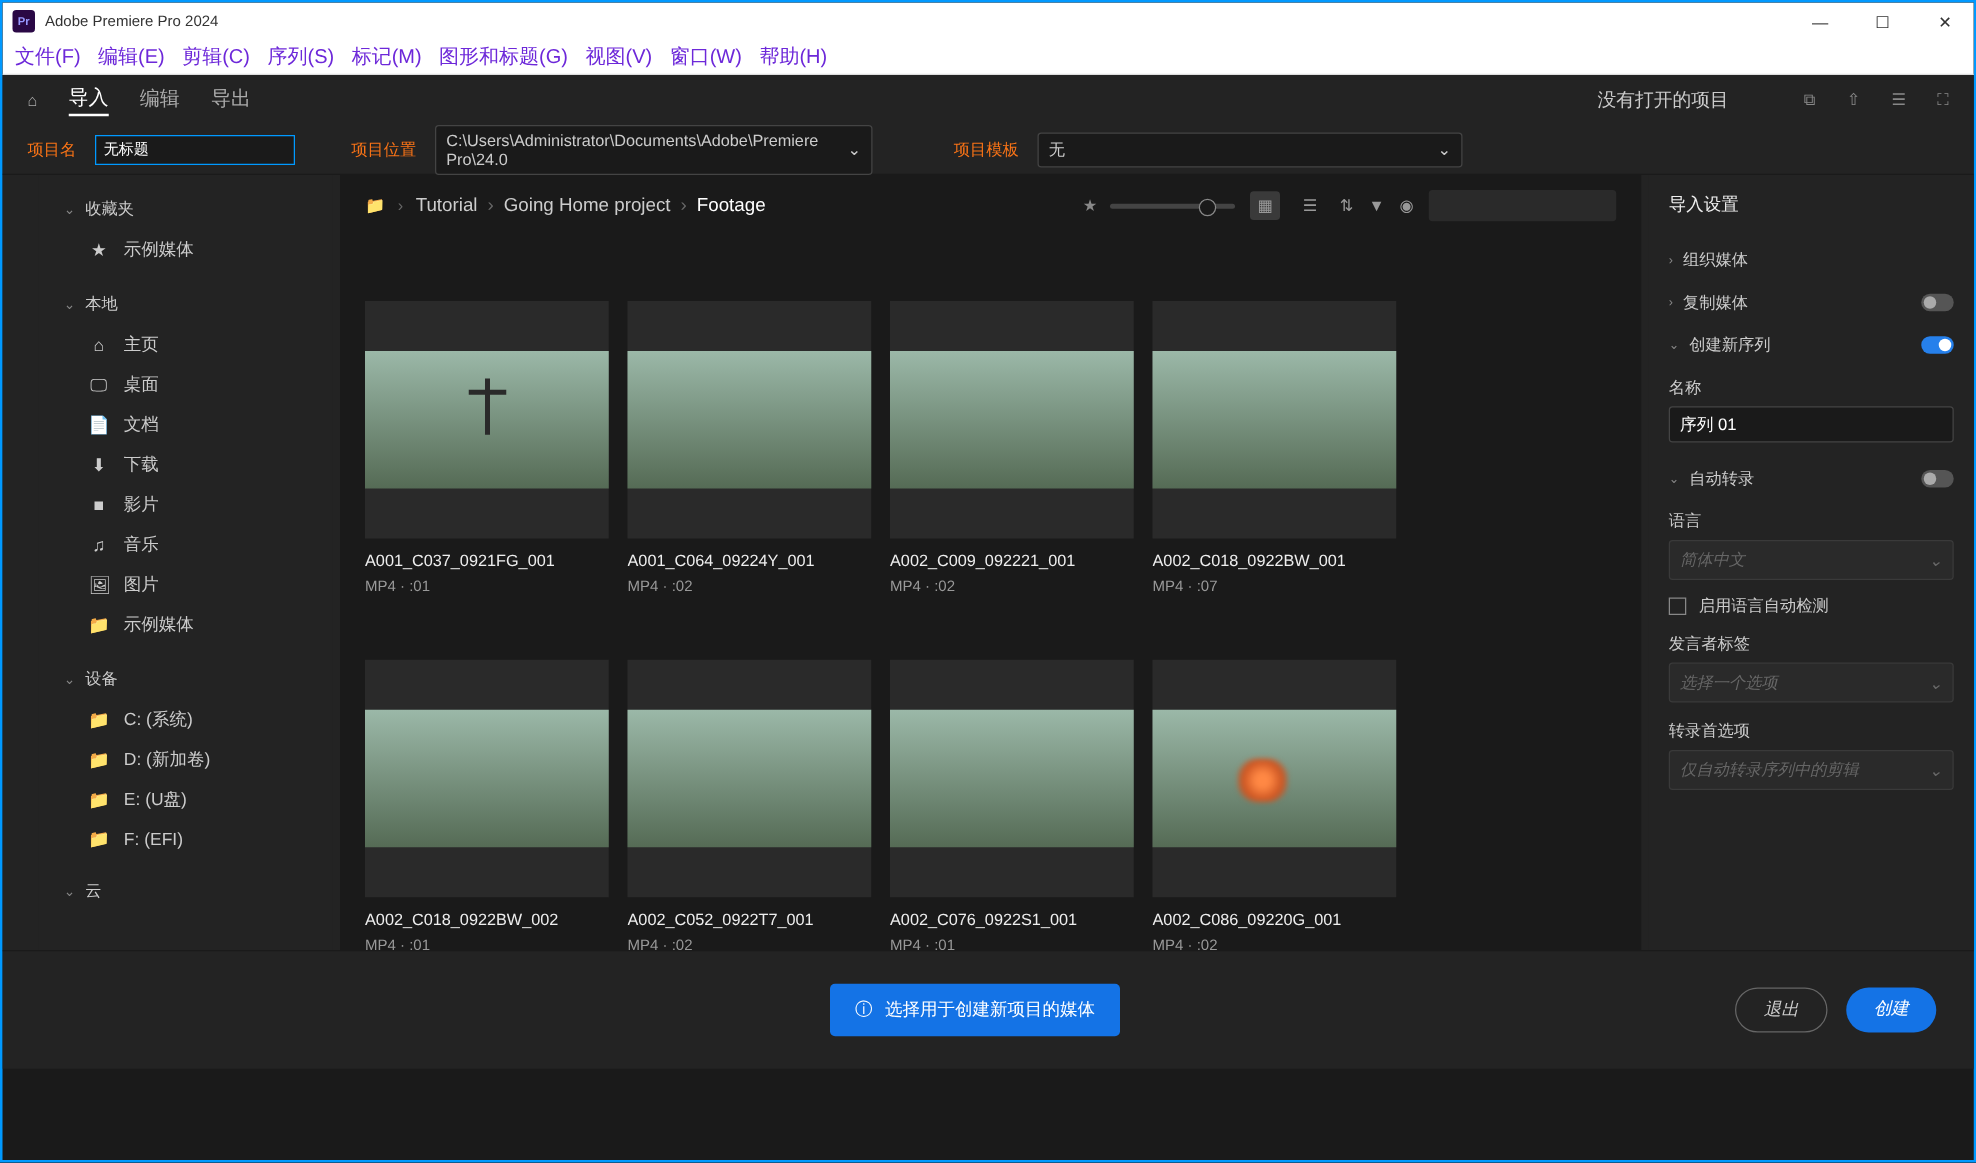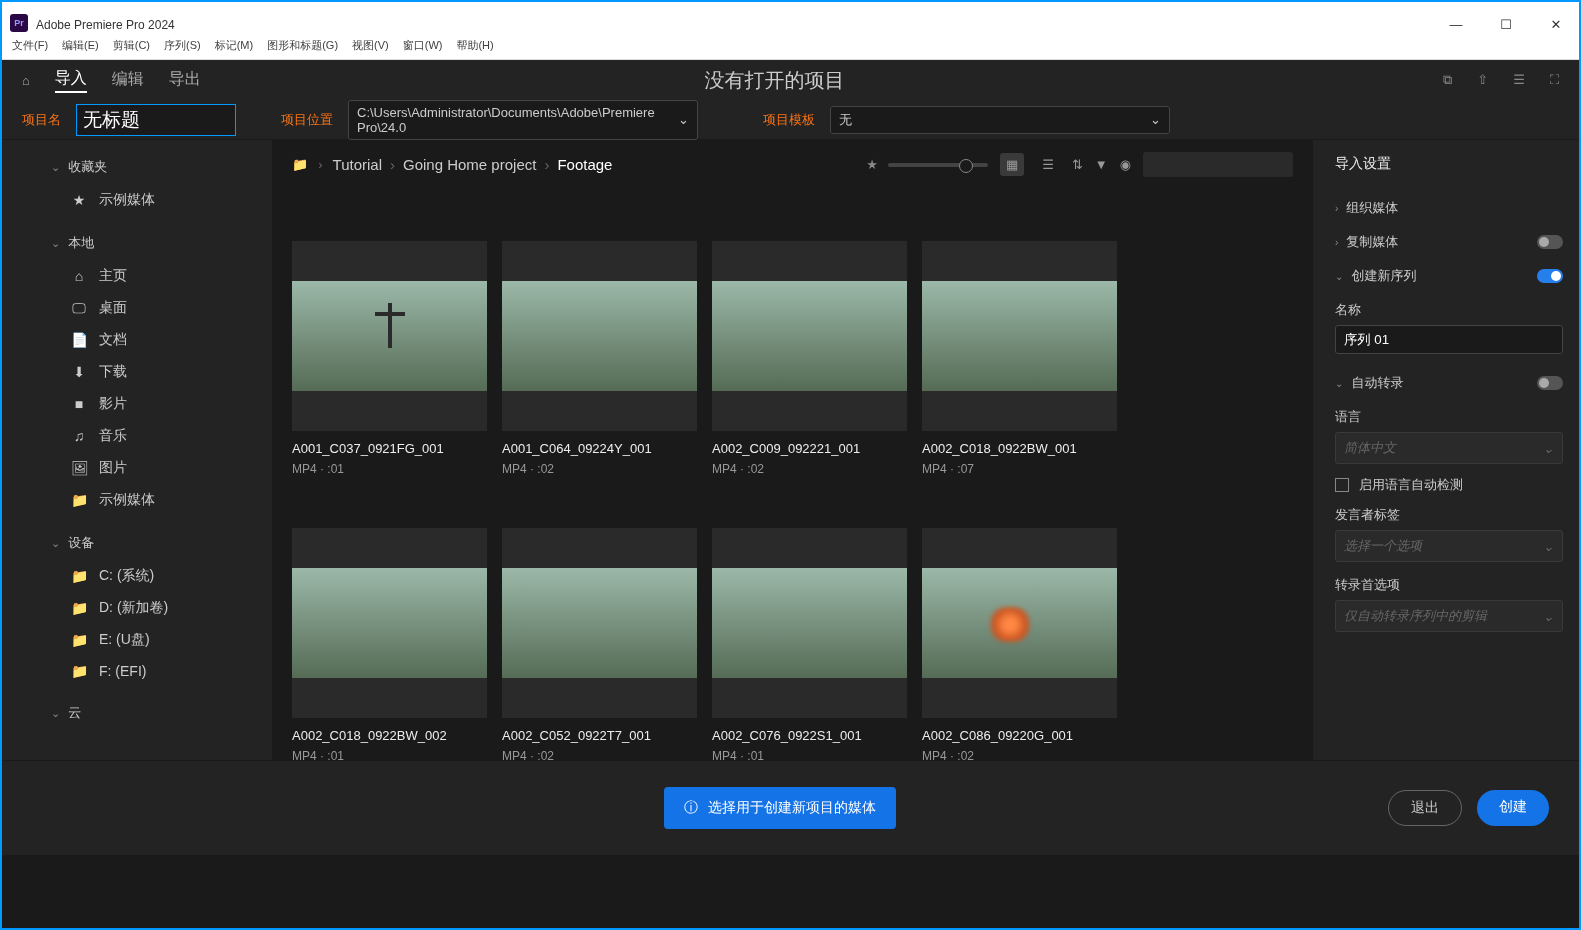--- a/index.html
+++ b/index.html
@@ -1,32 +1,32 @@
 <!DOCTYPE html>
 <html><head>
 <meta charset="utf-8">
 <style>
 * { margin: 0; padding: 0; box-sizing: border-box; font-family: "Segoe UI", Arial, sans-serif; }
 body { background: #1a1a1a; color: #e0e0e0; font-size: 13px; width: 1581px; height: 930px; overflow: hidden; border: 2px solid #0099ff; }
-.titlebar { background: #fff; height: 30px; display: flex; align-items: flex-end; padding: 0 8px; color: #333; }
+.titlebar { background: #fff; height: 30px; display: flex; align-items: center; padding: 0 8px; color: #333; }
 .titlebar .logo { width: 18px; height: 18px; background: #2a0845; border-radius: 3px; display: inline-flex; align-items: center; justify-content: center; font-size: 9px; color: #9999ff; font-weight: bold; margin-right: 8px; }
 .titlebar .title { flex: 1; font-size: 12px; }
 .titlebar .winbtns { display: flex; gap: 20px; }
 .titlebar .winbtn { width: 30px; text-align: center; cursor: pointer; }
-.menubar { background: #fff; height: 28px; display: flex; align-items: center; padding: 0 10px; gap: 14px; font-size: 11px; color: #404040; border-bottom: 1px solid #ddd; }
+.menubar { background: #fff; height: 28px; display: flex; align-items: center; padding: 0 10px; gap: 14px; font-size: 16px; color: #6d28d9; border-bottom: 1px solid #ddd; }
 .menubar span { cursor: pointer; }
 .toolbar { background: #232323; height: 40px; display: flex; align-items: center; padding: 0 20px; color: #aaa; }
 .toolbar .home-icon { margin-right: 25px; }
 .toolbar .tab { margin-right: 25px; cursor: pointer; font-size: 16px; padding-bottom: 2px; }
 .toolbar .tab.active { color: #fff; border-bottom: 2px solid #fff; }
-.toolbar .center { flex: 1; text-align: center; color: #ccc; font-size: 20px; transform: translateX(-60px);}
+.toolbar .center { flex: 1; text-align: right; color: #ccc; font-size: 15px; transform: translateX(-60px);}
 .toolbar .right-icons { display: flex; gap: 25px; color: #888; }
 .projrow { background: #232323; height: 40px; display: flex; align-items: center; padding: 0 20px; gap: 15px; font-size: 13px; border-bottom: 1px solid #1a1a1a; }
 .projrow .label { color: #f97316; text-align: center; }
-.projrow input.name { background: #1a1a1a; border: 1px solid #0099ff; color: #fff; padding: 4px 6px; width: 160px; font-size: 19px; }
+.projrow input.name { background: #1a1a1a; border: 1px solid #0099ff; color: #fff; padding: 4px 6px; width: 160px; font-size: 12px; }
 .projrow .path-select { background: #1a1a1a; border: 1px solid #444; color: #ccc; padding: 4px 8px; width: 350px; display: flex; justify-content: flex-end; align-items: center; border-radius: 3px; }
 .projrow .template-select { background: #1a1a1a; border: 1px solid #444; color: #ccc; padding: 4px 8px; width: 340px; display: flex; justify-content: space-between; align-items: center; border-radius: 3px; }
 .mainarea { display: flex; height: 620px; background: #232323; }
 .sidebar { width: 235px; background: #232323; padding: 10px 0; overflow-y: auto; margin-left: 29px; }
 .sidebar .section-head { display: flex; align-items: center; gap: 8px; padding: 8px 20px; color: #ccc; font-size: 13px; cursor: pointer; }
 .sidebar .section-head::before { content: "⌄"; font-size: 11px; color: #888; }
 .sidebar .item { display: flex; align-items: center; gap: 12px; padding: 7px 20px 7px 40px; color: #ccc; cursor: pointer; font-size: 14px; }
 .sidebar .item .icon { width: 16px; text-align: center; }
 .browser { flex: 1; background: #1a1a1a; margin: 0 6px; display: flex; flex-direction: column; }
 .browser-head { display: flex; align-items: center; padding: 12px 20px; gap: 10px; }
@@ -61,21 +61,21 @@
 .toggle.on { background: #2680eb; }
 .toggle.on::after { background: #fff; left: 14px; }
 .settings .sublabel { color: #ccc; font-size: 13px; margin: 8px 0 6px; }
 .settings input.seq { background: #1a1a1a; border: 1px solid #444; color: #fff; padding: 6px 8px; width: 100%; border-radius: 3px; }
 .settings .select-dis { background: #2a2a2a; border: 1px solid #3a3a3a; color: #666; padding: 6px 8px; width: 100%; border-radius: 3px; display: flex; justify-content: space-between; align-items: center; font-style: italic; }
 .settings .checkbox-row { display: flex; align-items: center; gap: 10px; color: #ccc; margin: 12px 0; }
 .settings .checkbox { width: 14px; height: 14px; border: 1px solid #888; }
 .footer { height: 95px; background: #232323; display: flex; align-items: center; padding: 0 30px; border-top: 1px solid #1a1a1a; }
 .footer .info-btn { background: #1473e6; color: #fff; padding: 12px 20px; border-radius: 4px; display: flex; align-items: center; gap: 10px; margin: 0 auto; cursor: pointer; font-size: 14px; transform:translateX(70px);}
 .footer .right-btns { display: flex; gap: 15px; }
-.footer .btn { padding: 8px 22px; border-radius: 20px; cursor: pointer; font-size: 14px; }
+.footer .btn { padding: 8px 22px; border-radius: 20px; cursor: pointer; font-size: 14px; font-style: italic; }
 .footer .btn.exit { background: transparent; border: 1px solid #666; color: #ccc; }
 .footer .btn.create { background: #1473e6; color: #fff; border: none; }
 
 
 .th1 .inner { background: linear-gradient(180deg,#cdd5d8 0%,#9aab90 40%,#4a5a3f 100%); }
 .th1 .inner::after { content:""; position:absolute; left:50%; top:20%; width:4px; height:45px; background:#2a2a2a; transform: translateX(-2px);}
 .th1 .inner::before { content:""; position:absolute; left:50%; top:28%; width:30px; height:4px; background:#2a2a2a; transform: translateX(-15px);}
 .th2 .inner { background: linear-gradient(180deg,#a8c4b8 0%,#6a8a6a 50%,#3a5a3a 100%); }
 .th3 .inner { background: linear-gradient(180deg,#8aaacc 0%,#8a6a4a 50%,#a07050 100%); }
 .th4 .inner { background: linear-gradient(180deg,#d8d8d0 0%,#3a6a3a 60%,#2a5a2a 100%); }

